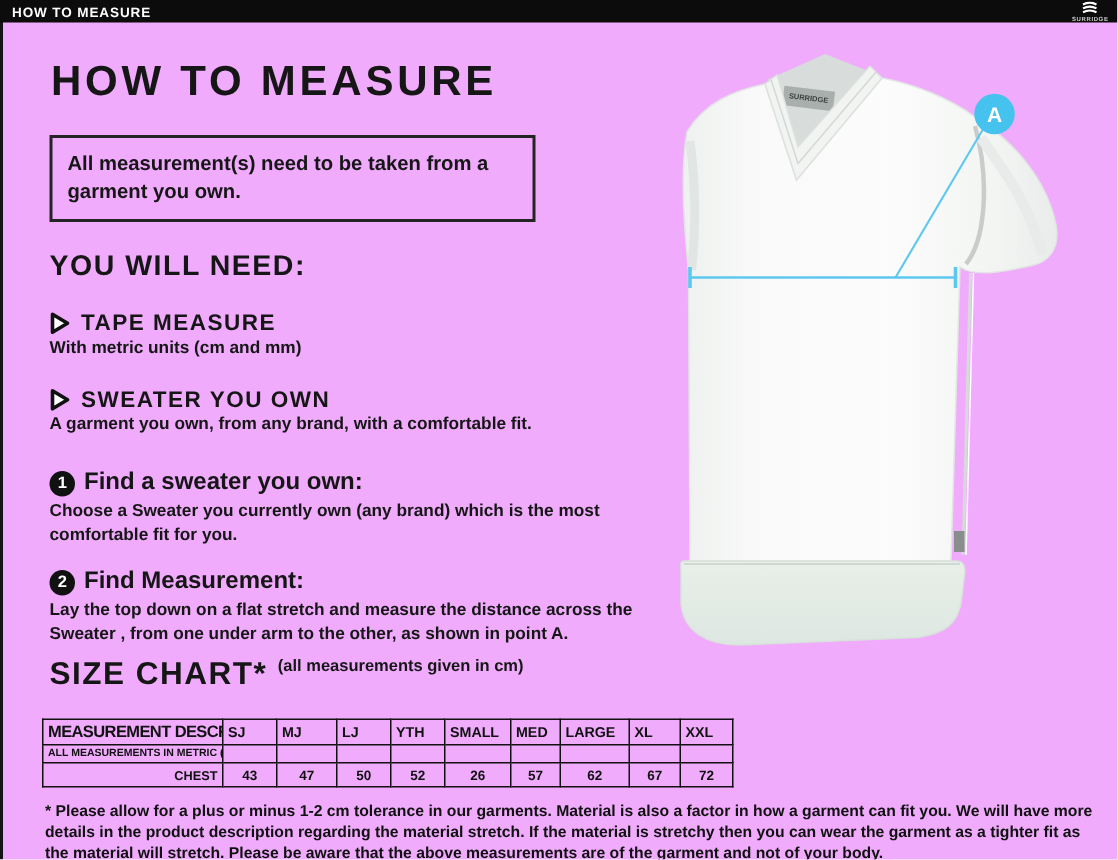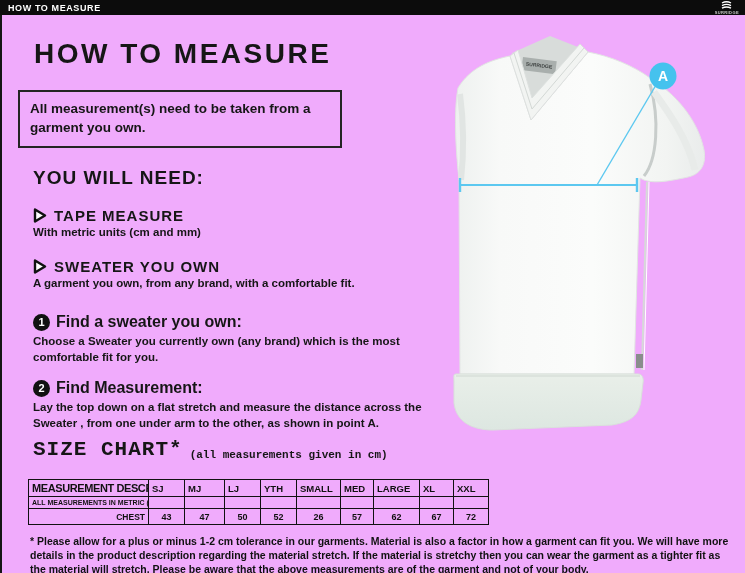--- a/index.html
+++ b/index.html
@@ -10,41 +10,41 @@
   .left-edge{position:absolute;left:0;top:0;width:2px;height:573px;background:#151515;}
 
   
   .topbar{position:absolute;left:0;top:0;width:745px;height:15px;background:#0c0c0c;display:flex;align-items:center;justify-content:space-between;box-sizing:border-box;padding:0 6px 0 8px;}
   .topbar-title{color:#fff;font-size:9px;font-weight:bold;letter-spacing:.6px;}
   .topbar-logo{display:flex;flex-direction:column;align-items:center;line-height:1;}
   .topbar-logo .brand{color:#c9c9c9;font-size:4px;font-weight:bold;letter-spacing:.4px;margin-top:1px;}
 
   
   .h1{position:absolute;left:34px;top:38px;font-size:28px;font-weight:bold;letter-spacing:2.5px;color:#161616;}
-  .notice{position:absolute;left:18px;top:90px;width:300px;border:2px solid #242424;padding:8px 10px;font-size:13.5px;font-weight:bold;line-height:1.4;color:#161616;}
+  .notice{position:absolute;left:33px;top:90px;width:300px;border:2px solid #242424;padding:8px 10px;font-size:13.5px;font-weight:bold;line-height:1.4;color:#161616;}
   .h2{position:absolute;left:33px;top:167px;font-size:19px;font-weight:bold;letter-spacing:1px;color:#161616;}
 
   .need-item{position:absolute;left:33px;}
   .need-item .row{display:flex;align-items:center;gap:7px;}
   .need-title{font-size:15px;font-weight:bold;letter-spacing:1px;color:#161616;}
   .need-desc{font-size:11.5px;font-weight:bold;margin-top:2px;color:#161616;}
   #need-0{top:207px;}
   #need-1{top:258px;}
 
   .step{position:absolute;left:33px;}
   #step-0{top:313px;}
   #step-1{top:379px;}
   .step .row{display:flex;align-items:center;gap:6px;}
   .step-num{width:17px;height:17px;border-radius:50%;background:#111;color:#fff;font-size:11px;font-weight:bold;display:flex;align-items:center;justify-content:center;}
   .step-title{font-size:16px;font-weight:bold;color:#161616;}
   .step-desc{font-size:11.5px;font-weight:bold;line-height:1.35;margin-top:3px;color:#161616;}
   #step-0 .step-desc{width:385px;}
   #step-1 .step-desc{width:398px;}
 
-  .size-chart-head{position:absolute;left:33px;top:438px;display:flex;align-items:flex-end;gap:7px;font-family:Liberation Mono, monospace;}
+  .size-chart-head{position:absolute;left:33px;top:438px;display:flex;align-items:flex-start;gap:7px;}
   .h3{font-size:21px;font-weight:bold;letter-spacing:1px;color:#161616;}
   .h3-sub{font-size:11px;font-weight:bold;color:#161616;}
 
   
   table.size{position:absolute;left:28px;top:479px;width:460px;border-collapse:collapse;table-layout:fixed;}
   table.size th,table.size td{border:1.5px solid #111;padding:0 3px;overflow:hidden;white-space:nowrap;color:#111;}
   table.size tr.hdr th{font-size:9.5px;font-weight:bold;text-align:left;height:16px;}
   table.size tr.hdr th.first{font-size:11px;text-align:left;letter-spacing:-.4px;}
   table.size tr.metric td{font-size:7px;font-weight:bold;height:11px;}
   table.size tr.vals td{font-size:9px;font-weight:bold;text-align:center;height:15px;}

